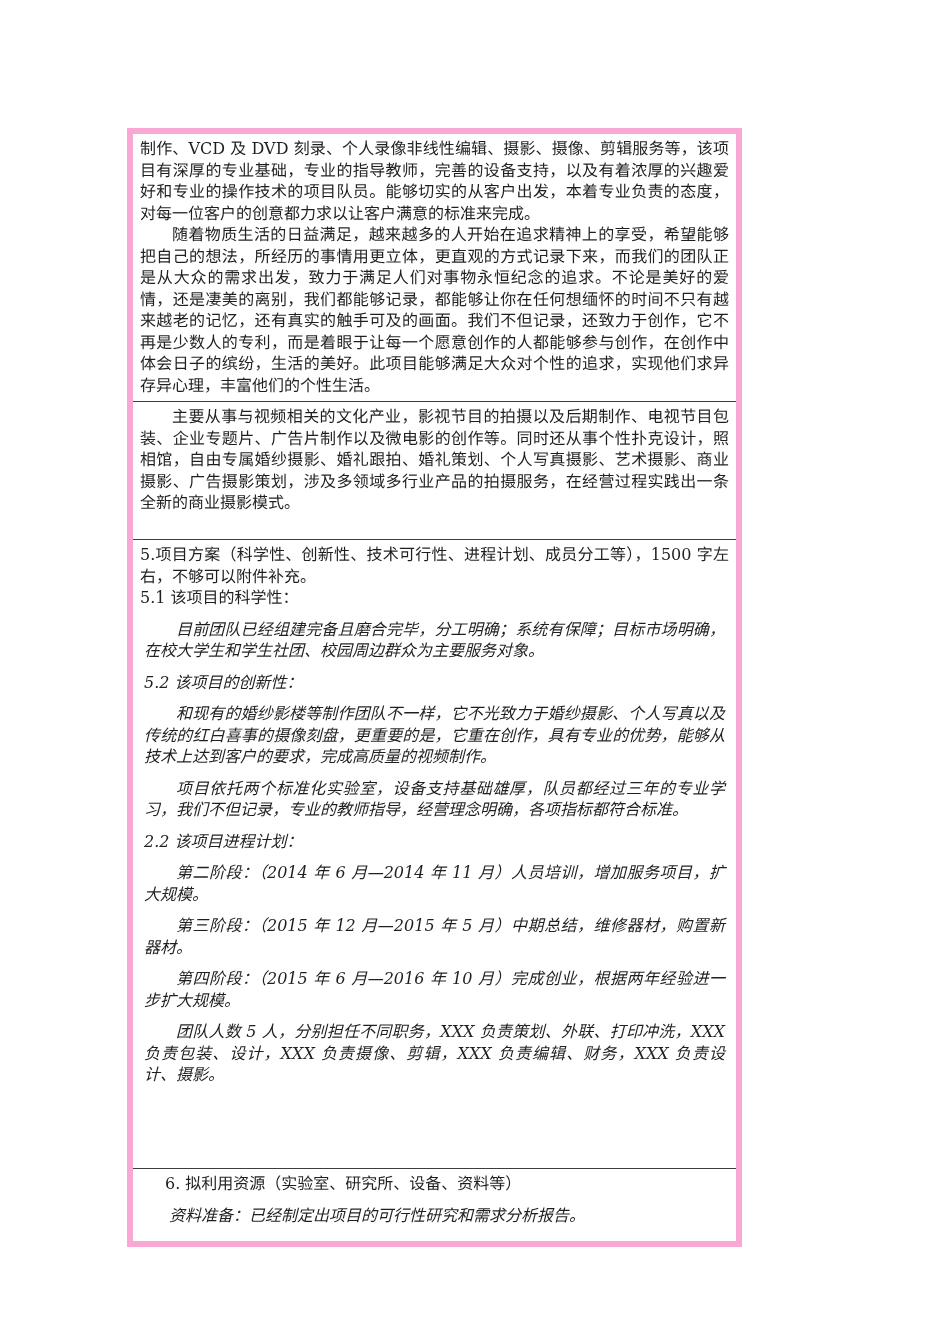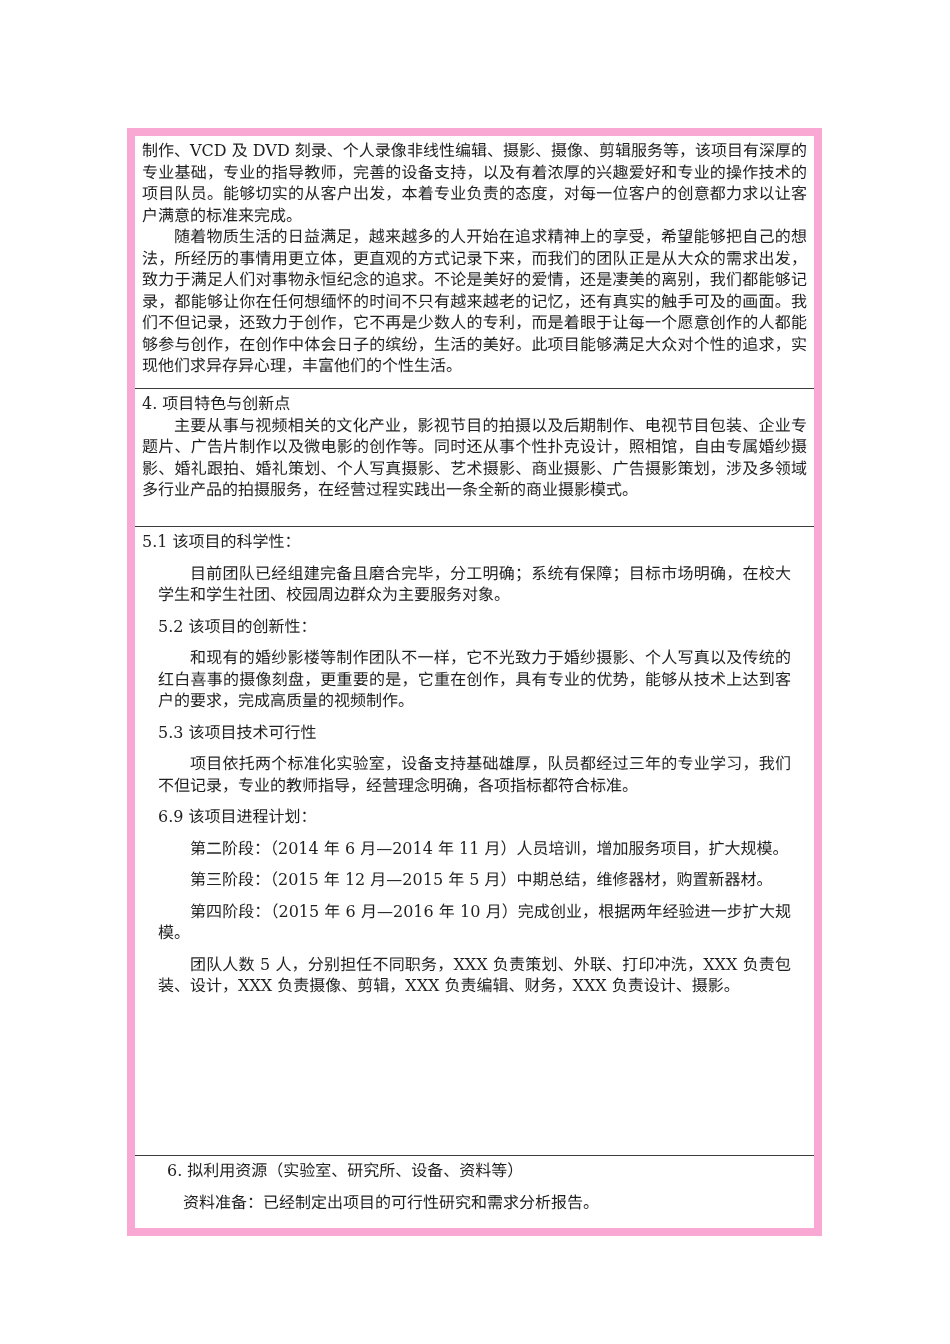--- a/index.html
+++ b/index.html
@@ -10,63 +10,62 @@
     height: 1344px;
     position: relative;
     overflow: hidden;
     font-family: "DejaVu Serif", "Liberation Serif", serif;
     color: #1f1f1f;
   }
   .doc-table {
     position: absolute;
     left: 127px;
     top: 128px;
-    width: 695px;
-    border: 8px solid #f9a8d4;
+    width: 615px;
+    border: 6px solid #f9a8d4;
     background: #ffffff;
   }
   .cell {
     padding: 4px 7px 5px 7px;
     font-size: 16px;
     line-height: 21.5px;
     text-align: justify;
   }
   .cell + .cell { border-top: 1px solid #3c3c3c; }
   .row1 { min-height: 252px; }
   .row2 { min-height: 138px; }
   .row3 { min-height: 629px; }
   .row4 { min-height: 65px; padding-left: 32px; }
   .para { text-align: justify; }
   .indent { text-indent: 2em; }
-  .sp { margin: 10px 16px; }
+  .sp { margin: 10px 4px; font-style: italic; }
   .cell .para:first-child { margin-top: 0; }
 </style>
 </head>
 <body>
 
 <div class="doc-table">
 
   <section class="cell row1">
     <p class="para">制作、VCD 及 DVD 刻录、个人录像非线性编辑、摄影、摄像、剪辑服务等，该项目有深厚的专业基础，专业的指导教师，完善的设备支持，以及有着浓厚的兴趣爱好和专业的操作技术的项目队员。能够切实的从客户出发，本着专业负责的态度，对每一位客户的创意都力求以让客户满意的标准来完成。</p>
     <p class="para indent">随着物质生活的日益满足，越来越多的人开始在追求精神上的享受，希望能够把自己的想法，所经历的事情用更立体，更直观的方式记录下来，而我们的团队正是从大众的需求出发，致力于满足人们对事物永恒纪念的追求。不论是美好的爱情，还是凄美的离别，我们都能够记录，都能够让你在任何想缅怀的时间不只有越来越老的记忆，还有真实的触手可及的画面。我们不但记录，还致力于创作，它不再是少数人的专利，而是着眼于让每一个愿意创作的人都能够参与创作，在创作中体会日子的缤纷，生活的美好。此项目能够满足大众对个性的追求，实现他们求异存异心理，丰富他们的个性生活。</p>
   </section>
 
   <section class="cell row2">
-    <p class="para">4. 项目特色与创新点</p>
     <p class="para indent">主要从事与视频相关的文化产业，影视节目的拍摄以及后期制作、电视节目包装、企业专题片、广告片制作以及微电影的创作等。同时还从事个性扑克设计，照相馆，自由专属婚纱摄影、婚礼跟拍、婚礼策划、个人写真摄影、艺术摄影、商业摄影、广告摄影策划，涉及多领域多行业产品的拍摄服务，在经营过程实践出一条全新的商业摄影模式。</p>
   </section>
 
   <section class="cell row3">
+    <p class="para">5.项目方案（科学性、创新性、技术可行性、进程计划、成员分工等），1500 字左右，不够可以附件补充。</p>
     <p class="para">5.1 该项目的科学性：</p>
     <p class="para indent sp">目前团队已经组建完备且磨合完毕，分工明确；系统有保障；目标市场明确，在校大学生和学生社团、校园周边群众为主要服务对象。</p>
     <p class="para sp">5.2 该项目的创新性：</p>
     <p class="para indent sp">和现有的婚纱影楼等制作团队不一样，它不光致力于婚纱摄影、个人写真以及传统的红白喜事的摄像刻盘，更重要的是，它重在创作，具有专业的优势，能够从技术上达到客户的要求，完成高质量的视频制作。</p>
-    <p class="para sp">5.3 该项目技术可行性</p>
     <p class="para indent sp">项目依托两个标准化实验室，设备支持基础雄厚，队员都经过三年的专业学习，我们不但记录，专业的教师指导，经营理念明确，各项指标都符合标准。</p>
-    <p class="para sp">6.9 该项目进程计划：</p>
+    <p class="para sp">2.2 该项目进程计划：</p>
     <p class="para indent sp">第二阶段：（2014 年 6 月—2014 年 11 月）人员培训，增加服务项目，扩大规模。</p>
     <p class="para indent sp">第三阶段：（2015 年 12 月—2015 年 5 月）中期总结，维修器材，购置新器材。</p>
     <p class="para indent sp">第四阶段：（2015 年 6 月—2016 年 10 月）完成创业，根据两年经验进一步扩大规模。</p>
     <p class="para indent sp">团队人数 5 人，分别担任不同职务，XXX 负责策划、外联、打印冲洗，XXX 负责包装、设计，XXX 负责摄像、剪辑，XXX 负责编辑、财务，XXX 负责设计、摄影。</p>
   </section>
 
   <section class="cell row4">
     <p class="para">6. 拟利用资源（实验室、研究所、设备、资料等）</p>
     <p class="para sp">资料准备：已经制定出项目的可行性研究和需求分析报告。</p>
   </section>

